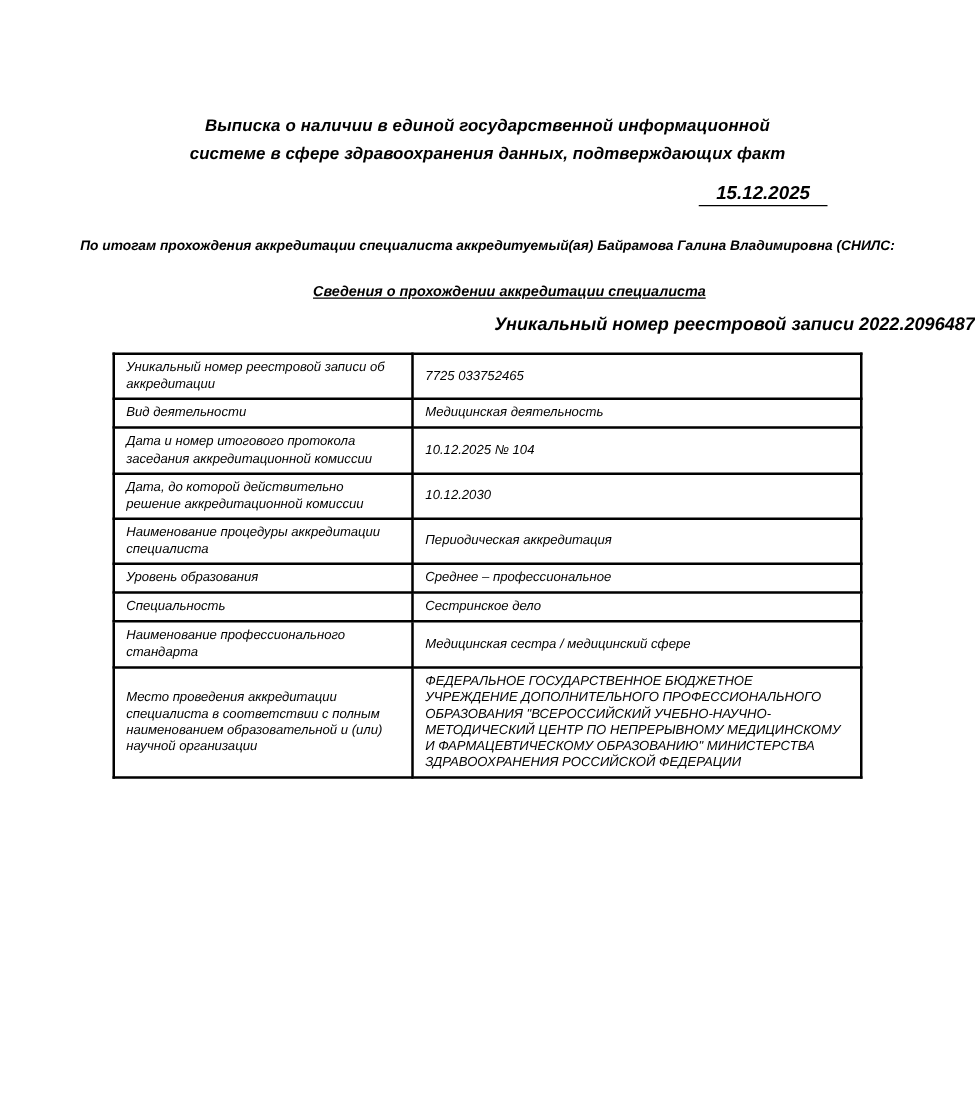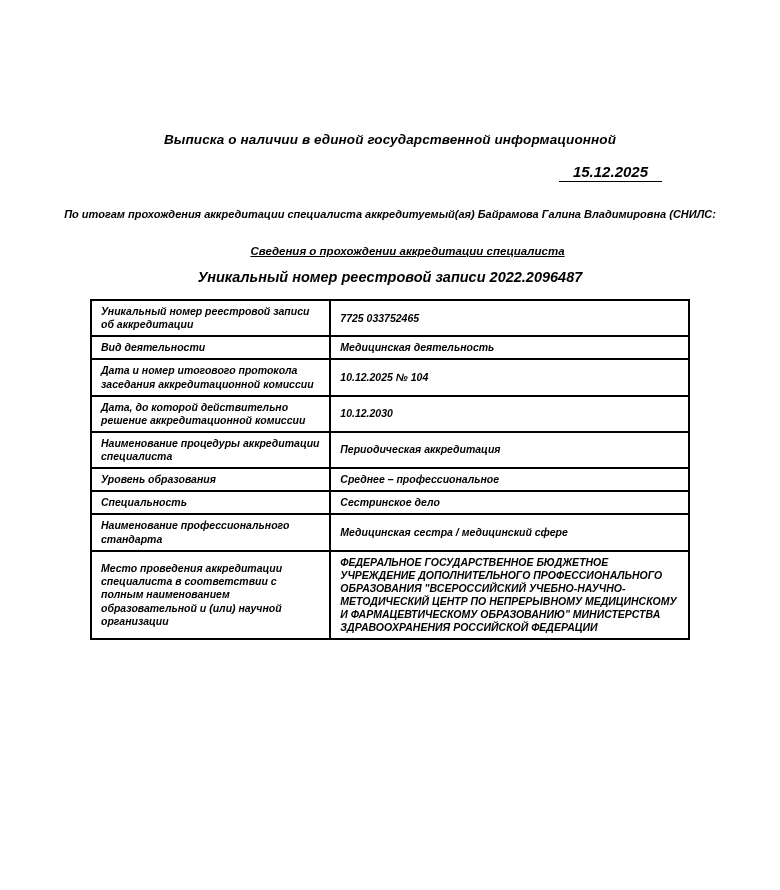--- a/index.html
+++ b/index.html
@@ -11,21 +11,20 @@
     font-family: "Liberation Sans", sans-serif;
     color: #000000;
   }
   .page {
     width: 780px;
     height: 774px;
     background: #ffffff;
     padding-top: 90px;
     font-weight: bold;
     font-style: italic;
-    margin-top: 39px;
   }
   
   .doc-title {
     text-align: center;
     font-size: 13.5px;
     line-height: 22px;
     letter-spacing: 0.1px;
   }
   
   .date-block {
@@ -57,49 +56,50 @@
     margin-top: 22px;
     text-align: center;
     font-size: 11.5px;
     text-decoration: underline;
     line-height: 15px;
     padding-left: 35px;
   }
   
   .registry-line {
     margin-top: 9px;
-    text-align: center;
+    text-align: right;
     font-size: 14.5px;
     line-height: 18px;
   }
   
   table.acc-table {
     margin: 13px auto 0 90px;
     width: 600px;
     border-collapse: collapse;
     font-size: 10.5px;
     line-height: 1.25;
-    font-weight: bold;
+    font-weight: normal;
     font-style: italic;
   }
   table.acc-table td {
     border: 2px solid #000000;
     vertical-align: middle;
     padding: 4px 9px;
   }
   table.acc-table td.col-label { width: 240px; }
   table.acc-table td.col-value { width: 360px; }
 </style>
 </head>
 <body>
 
 <div class="page">
 
   <div class="doc-title">
     <div>Выписка о наличии в единой государственной информационной</div>
+    <div>системе в сфере здравоохранения данных, подтверждающих факт</div>
   </div>
 
   <div class="date-block">
     <span class="date-value">15.12.2025</span>
   </div>
 
   <div class="intro">
     <div>По итогам прохождения аккредитации специалиста аккредитуемый(ая) Байрамова Галина Владимировна (СНИЛС:</div>
   </div>
 

